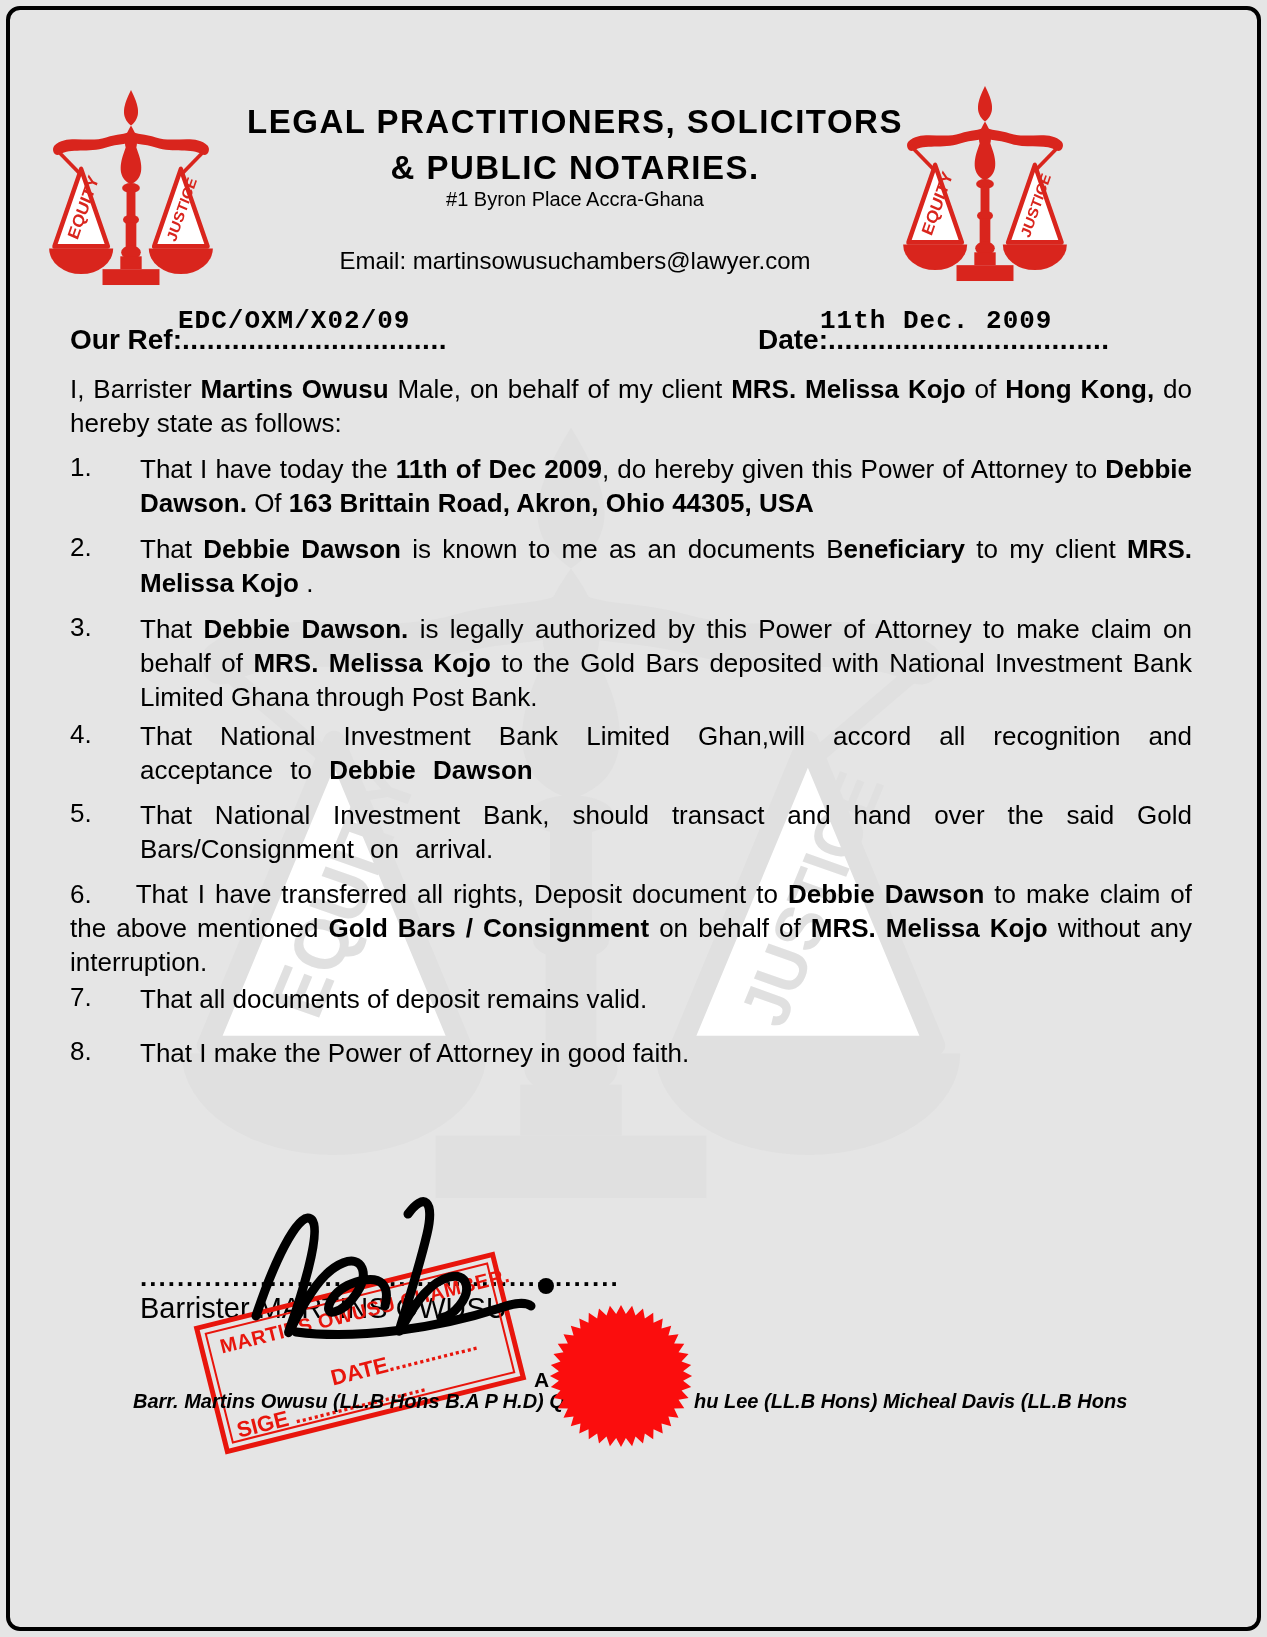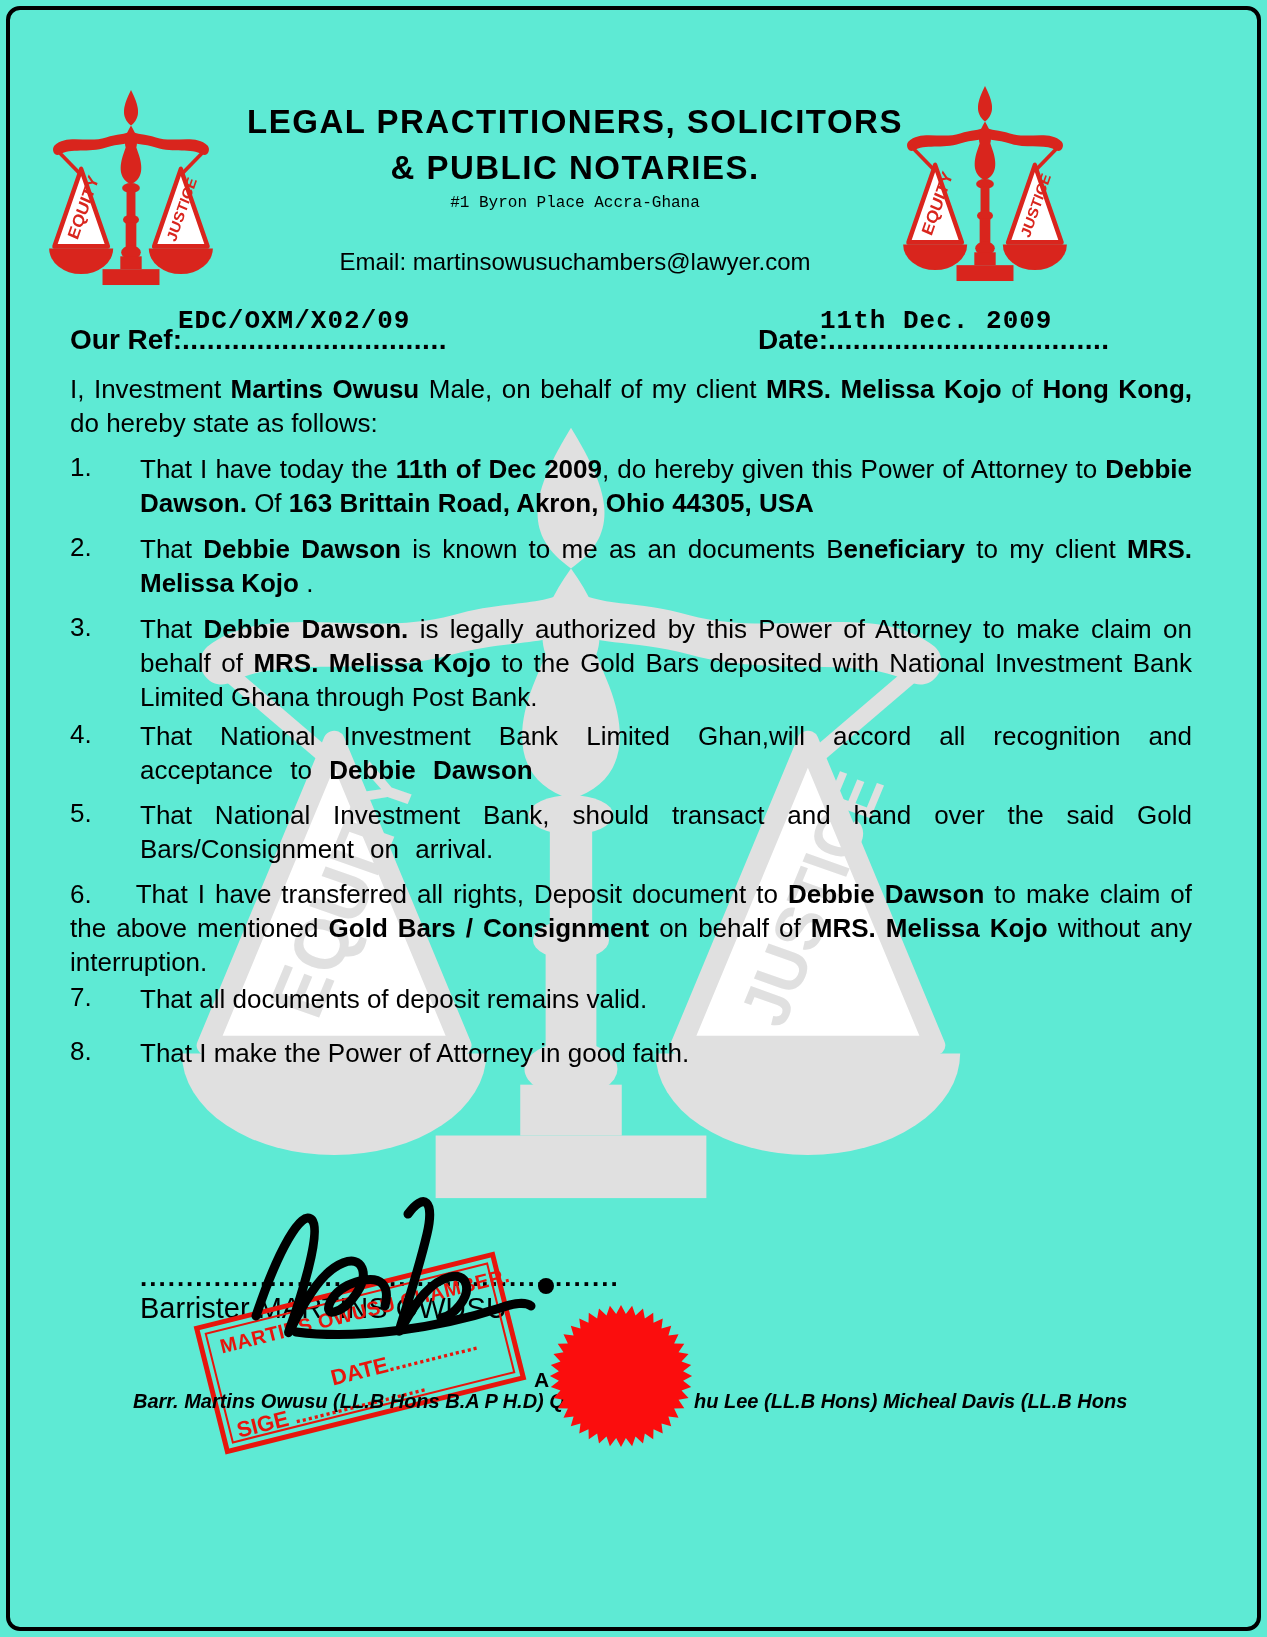--- a/index.html
+++ b/index.html
@@ -4,31 +4,31 @@
 <style>
   :root{
     --brand-red:#d9251d;
     --stamp-red:#e8150c;
     --seal-red:#fb0d0d;
     --watermark-gray:#e0e0e0;
   }
   *{margin:0;padding:0;box-sizing:border-box;}
   html,body{background:#fff;}
   body{font-family:"Liberation Sans",sans-serif;color:#000;}
-  .page{position:relative;width:1267px;height:1637px;background:#5eead4;overflow:hidden;}
+  .page{position:relative;width:1267px;height:1637px;background:#e5e5e5;overflow:hidden;}
   .page-border{position:absolute;inset:6px;border:4px solid #000;border-radius:14px;z-index:5;pointer-events:none;}
 
   
   .logo{position:absolute;color:var(--brand-red);z-index:2;}
   .logo-left{left:42px;top:86px;width:178px;height:200px;}
   .logo-right{left:896px;top:82px;width:178px;height:200px;}
   .title-block{position:absolute;left:222px;top:102px;width:706px;text-align:center;z-index:2;}
   .title-1,.title-2{font-size:33px;font-weight:bold;letter-spacing:1.5px;line-height:40px;}
   .title-2{margin-top:6px;}
-  .addr{font-size:16px;margin-top:6px;font-family:Liberation Mono, monospace;}
+  .addr{font-size:20px;margin-top:0;}
   .email{font-size:24px;margin-top:36px;}
 
   
   .refline{position:absolute;left:70px;top:316px;width:1140px;height:50px;z-index:2;font-weight:bold;font-size:28px;white-space:nowrap;}
   .refgroup{position:absolute;top:8px;}
   .refgroup .dots{letter-spacing:0.5px;}
   .g-our{left:0;}
   .g-your{left:350px;}
   .g-date{left:688px;}
   .typed{position:absolute;top:-18px;font-family:"Liberation Mono",monospace;font-weight:bold;font-size:26px;letter-spacing:1px;white-space:nowrap;}
@@ -118,21 +118,21 @@
     <span class="refgroup g-our">
       <span>Our Ref:</span><span class="dots">................................</span>
       <span class="typed typed-our">EDC/OXM/X02/09</span>
     </span>
     <span class="refgroup g-date">
       <span>Date:</span><span class="dots">..................................</span>
       <span class="typed typed-date">11th Dec. 2009</span>
     </span>
   </div>
 
-  <div class="para" style="top:372px"><span>I, Investment </span><span style="font-weight: bold;">Martins Owusu</span><span>  Male, on behalf of my client </span><span style="font-weight: bold;">MRS. Melissa Kojo</span><span>  of </span><span style="font-weight: bold;">Hong Kong,</span><span> do hereby state as follows:</span></div>
+  <div class="para" style="top:372px"><span>I, Barrister </span><span style="font-weight: bold;">Martins Owusu</span><span>  Male, on behalf of my client </span><span style="font-weight: bold;">MRS. Melissa Kojo</span><span>  of </span><span style="font-weight: bold;">Hong Kong,</span><span> do hereby state as follows:</span></div>
 
   <div class="item" style="top:452px">
     <span class="num">1.</span>
     <div class="txt"><span>That I have today the </span><span style="font-weight: bold;">11th of Dec 2009</span><span>, do hereby given this Power of Attorney to </span><span style="font-weight: bold;">Debbie Dawson.</span><span>  Of  </span><span style="font-weight: bold;">163 Brittain Road, Akron, Ohio 44305, USA</span></div>
   </div>
   <div class="item" style="top:532px">
     <span class="num">2.</span>
     <div class="txt"><span>That </span><span style="font-weight: bold;">Debbie Dawson</span><span> is known to me as an documents B</span><span style="font-weight: bold;">eneficiary</span><span>  to my client  </span><span style="font-weight: bold;">MRS. Melissa Kojo</span><span> .</span></div>
   </div>
   <div class="item" style="top:612px">

